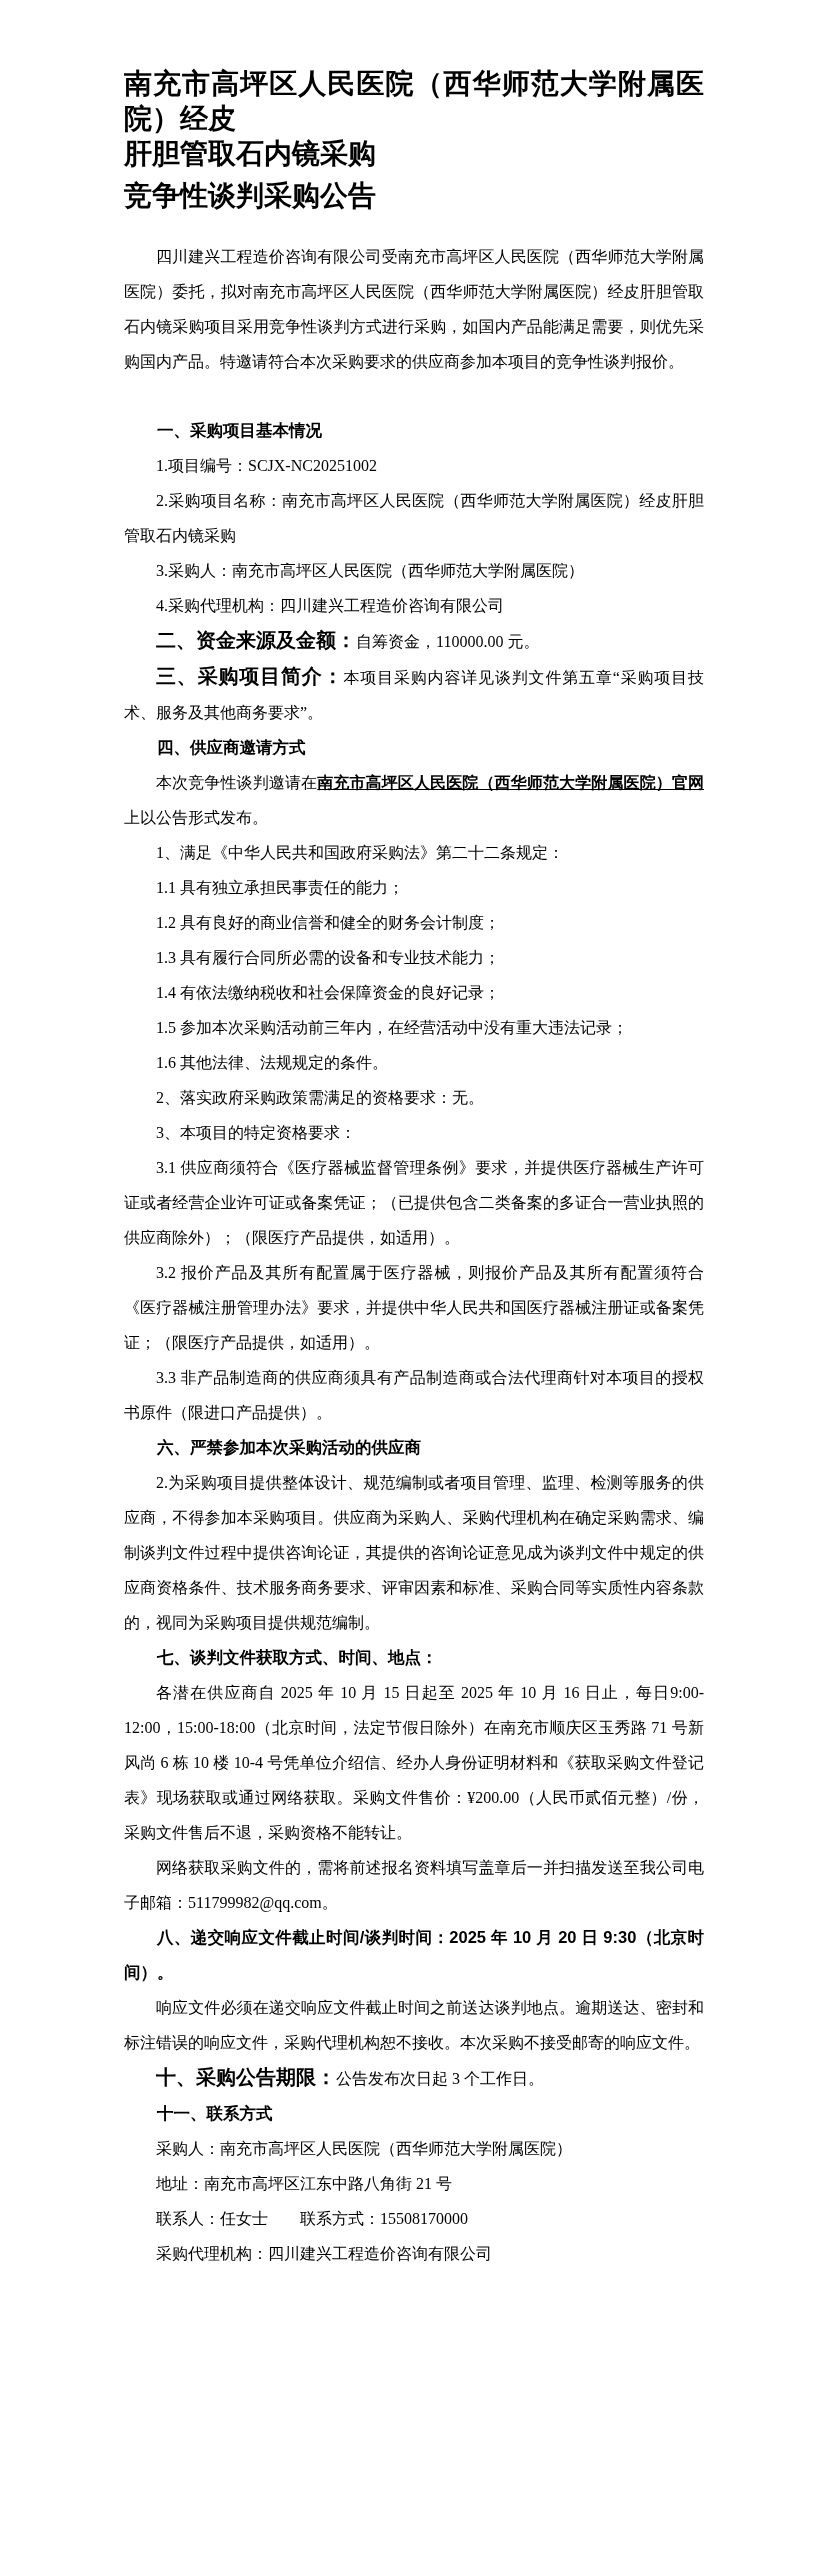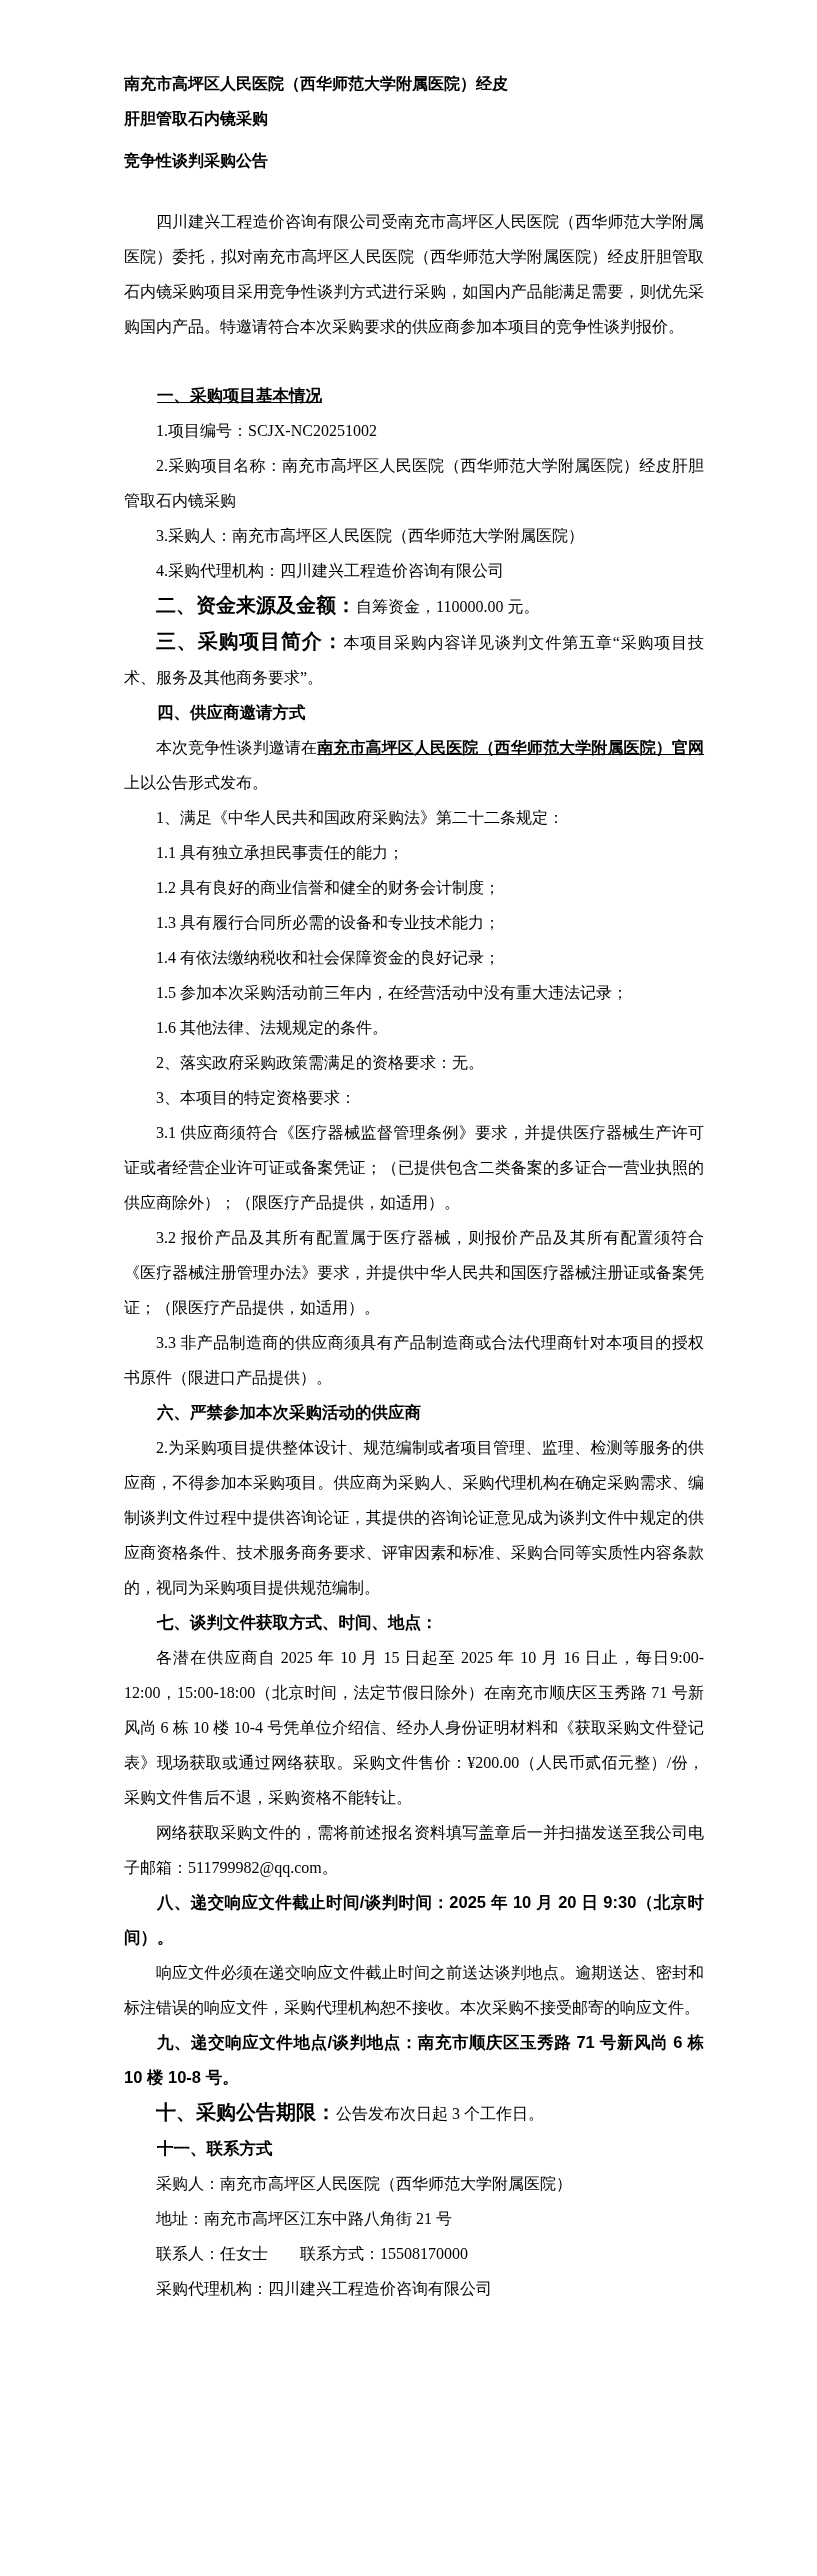--- a/index.html
+++ b/index.html
@@ -20,39 +20,39 @@
   .doc p {
     margin: 0;
     line-height: 35px;
     text-indent: 2em;
     text-align: justify;
   }
   
   .title, .subtitle {
     font-family: "Liberation Sans", "DejaVu Sans", sans-serif;
     font-weight: bold;
-    font-size: 16px;
+    font-size: 28px;
     line-height: 38px;
     text-align: center;
     text-indent: 0 !important;
   }
   .subtitle { margin-top: 7.2px !important; }
   .intro { margin-top: 26px !important; }
   
   .hd {
     font-family: "Liberation Sans", "DejaVu Sans", sans-serif;
     font-weight: bold;
     font-size: 16.5px;
   }
   .hd-inline {
     font-family: "Liberation Sans", "DejaVu Sans", sans-serif;
     font-weight: bold;
     font-size: 20px;
   }
-  .gap-lg { margin-top: 34px !important; text-decoration: underline; }
+  .gap-lg { margin-top: 34px !important; }
   .gap-md { margin-top: 19.6px !important; }
   .em-underline {
     font-family: "Liberation Sans", "DejaVu Sans", sans-serif;
     font-weight: bold;
     text-decoration: underline;
   }
 </style>
 </head>
 <body>
 
@@ -94,21 +94,20 @@
     <p class="hd">六、严禁参加本次采购活动的供应商</p>
     <p>2.为采购项目提供整体设计、规范编制或者项目管理、监理、检测等服务的供应商，不得参加本采购项目。供应商为采购人、采购代理机构在确定采购需求、编制谈判文件过程中提供咨询论证，其提供的咨询论证意见成为谈判文件中规定的供应商资格条件、技术服务商务要求、评审因素和标准、采购合同等实质性内容条款的，视同为采购项目提供规范编制。</p>
 
     <p class="hd">七、谈判文件获取方式、时间、地点：</p>
     <p>各潜在供应商自 2025 年 10 月 15 日起至 2025 年 10 月 16 日止，每日9:00-12:00，15:00-18:00（北京时间，法定节假日除外）在南充市顺庆区玉秀路 71 号新风尚 6 栋 10 楼 10-4 号凭单位介绍信、经办人身份证明材料和《获取采购文件登记表》现场获取或通过网络获取。采购文件售价：¥200.00（人民币贰佰元整）/份，采购文件售后不退，采购资格不能转让。</p>
     <p>网络获取采购文件的，需将前述报名资料填写盖章后一并扫描发送至我公司电子邮箱：511799982@qq.com。</p>
 
     <p class="hd">八、递交响应文件截止时间/谈判时间：2025 年 10 月 20 日 9:30（北京时间）。</p>
     <p>响应文件必须在递交响应文件截止时间之前送达谈判地点。逾期送达、密封和标注错误的响应文件，采购代理机构恕不接收。本次采购不接受邮寄的响应文件。</p>
 
-    <p class="hd">九、递交响应文件地点/谈判地点：南充市顺庆区玉秀路 71 号新风尚 6 栋 10 楼 10-8 号。</p>
 
     <p><b class="hd-inline">十、采购公告期限：</b><span>公告发布次日起 3 个工作日。</span></p>
 
     <p class="hd">十一、联系方式</p>
     <p>采购人：南充市高坪区人民医院（西华师范大学附属医院）</p>
     <p>地址：南充市高坪区江东中路八角街 21 号</p>
     <p>联系人：任女士　　联系方式：15508170000</p>
     <p>采购代理机构：四川建兴工程造价咨询有限公司</p>
 
   </div>

